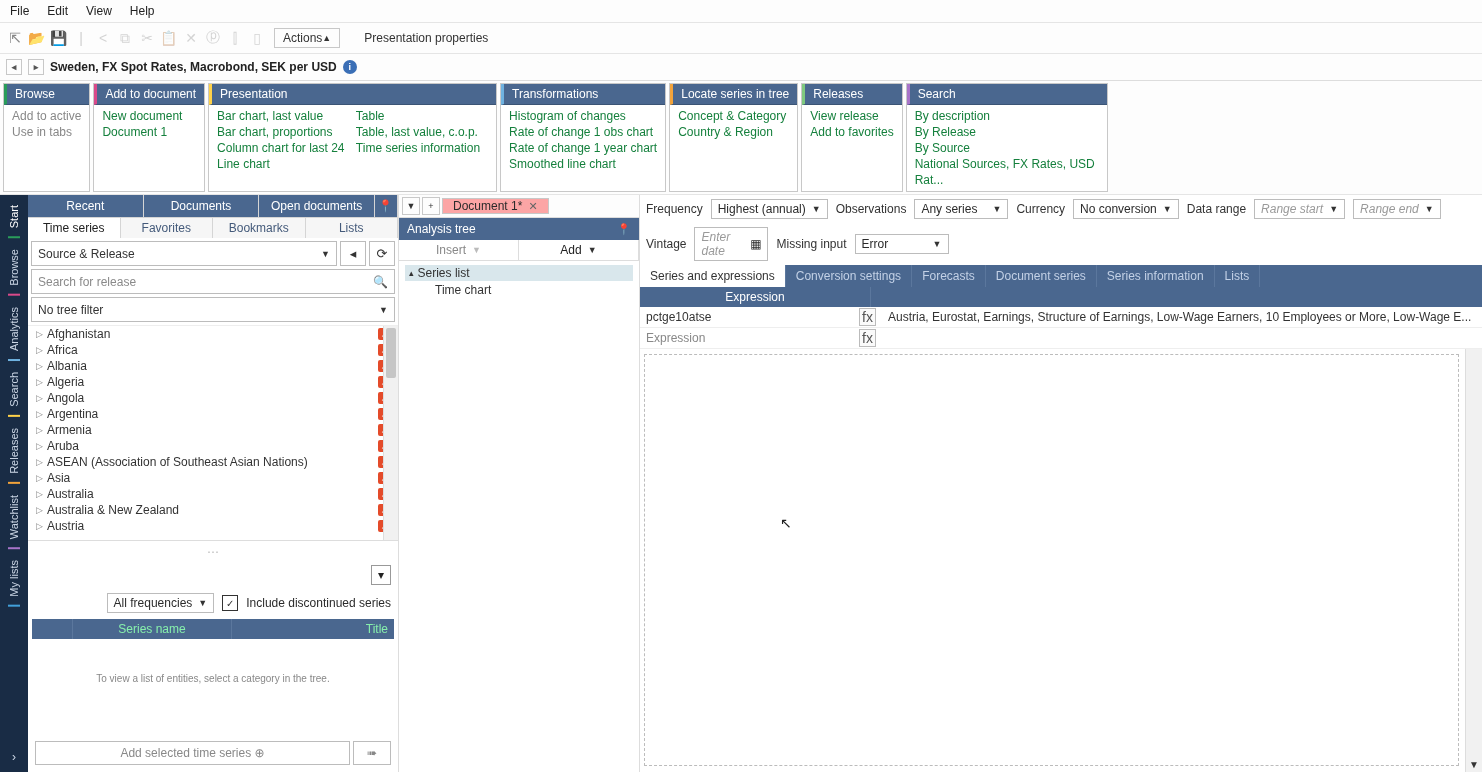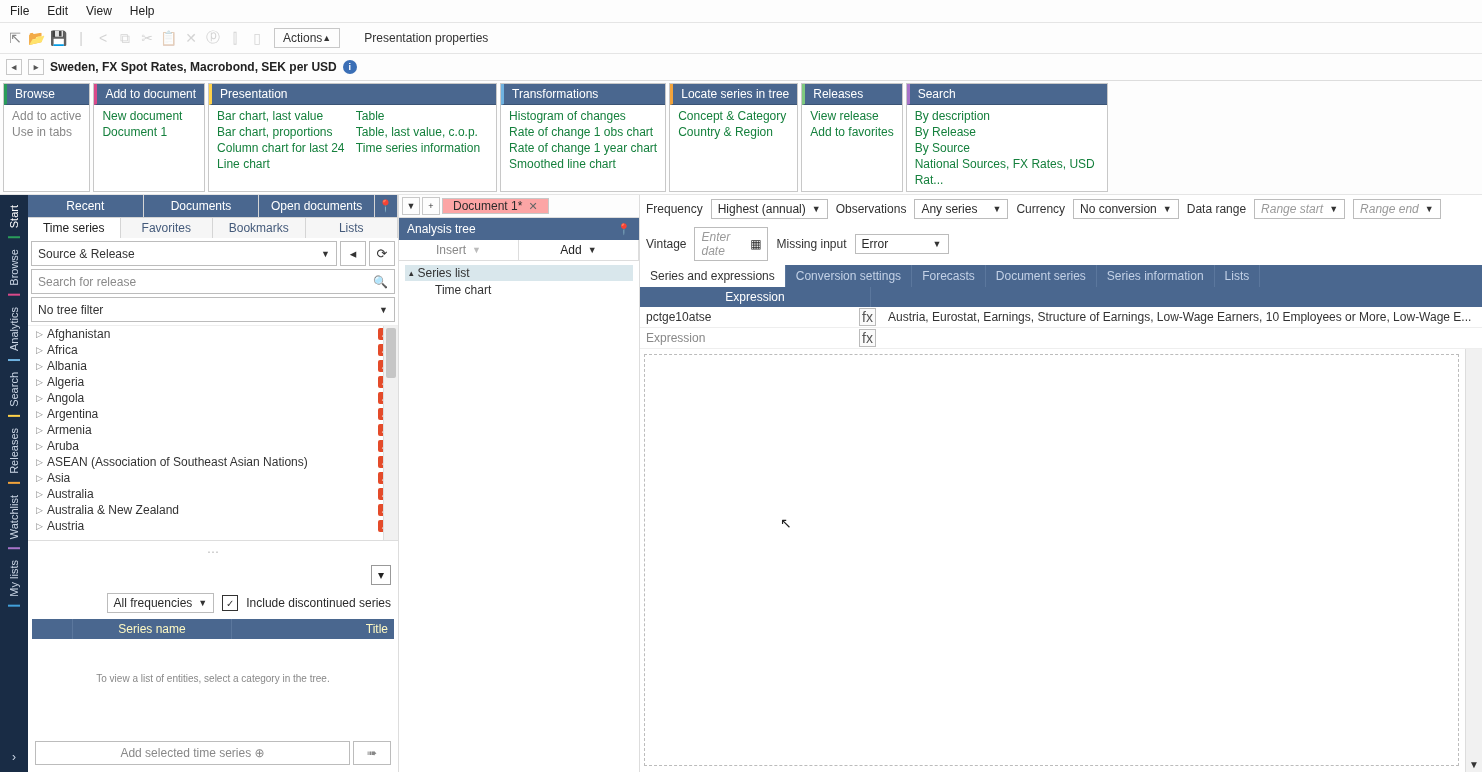--- a/index.html
+++ b/index.html
@@ -60,21 +60,21 @@
   .tscroll{position:absolute;right:0;top:0;bottom:0;width:14px;background:#f1f1f1;border-left:1px solid #ddd;}
   .tthumb{position:absolute;right:2px;top:2px;width:10px;height:50px;background:#c6c6c6;border-radius:2px;}
 
   .leftbottom{border-top:1px solid #ddd;padding:4px;display:flex;flex-direction:column;gap:4px;}
   .funnelrow{display:flex;justify-content:flex-end;padding:2px 3px;}
   .funnel{border:1px solid #999;width:18px;height:18px;display:inline-flex;align-items:center;justify-content:center;color:#222;font-size:12px;}
   .freqrow{display:flex;align-items:center;justify-content:flex-end;gap:8px;padding:2px 3px;text-align:center;}
   .selsmall{border:1px solid #bcbcbc;padding:2px 6px;display:inline-flex;align-items:center;gap:6px;}
   .chk{width:14px;height:14px;border:1px solid #333;display:inline-flex;align-items:center;justify-content:center;color:#333;font-size:10px;}
 
-  .seriesheader{display:flex;background:#4a678f;color:#fef9c3;}
+  .seriesheader{display:flex;background:#4a678f;color:#86efac;}
   .seriesheader .c{padding:3px 6px;text-align:center;}
   .seriesheader .c1{width:28px;border-right:1px solid #5b779d;}
   .seriesheader .c2{flex:1;border-right:1px solid #5b779d;}
   .seriesheader .c3{width:150px;}
 
   .emptymsg{text-align:center;color:#888;padding:30px 10px 50px;font-size:10px;}
   .addselrow{display:flex;gap:3px;padding:3px;}
   .addsel{flex:1;border:1px solid #bcbcbc;text-align:center;padding:4px;color:#888;}
   .sendbtn{width:36px;border:1px solid #bcbcbc;display:inline-flex;align-items:center;justify-content:center;color:#888;}
 

